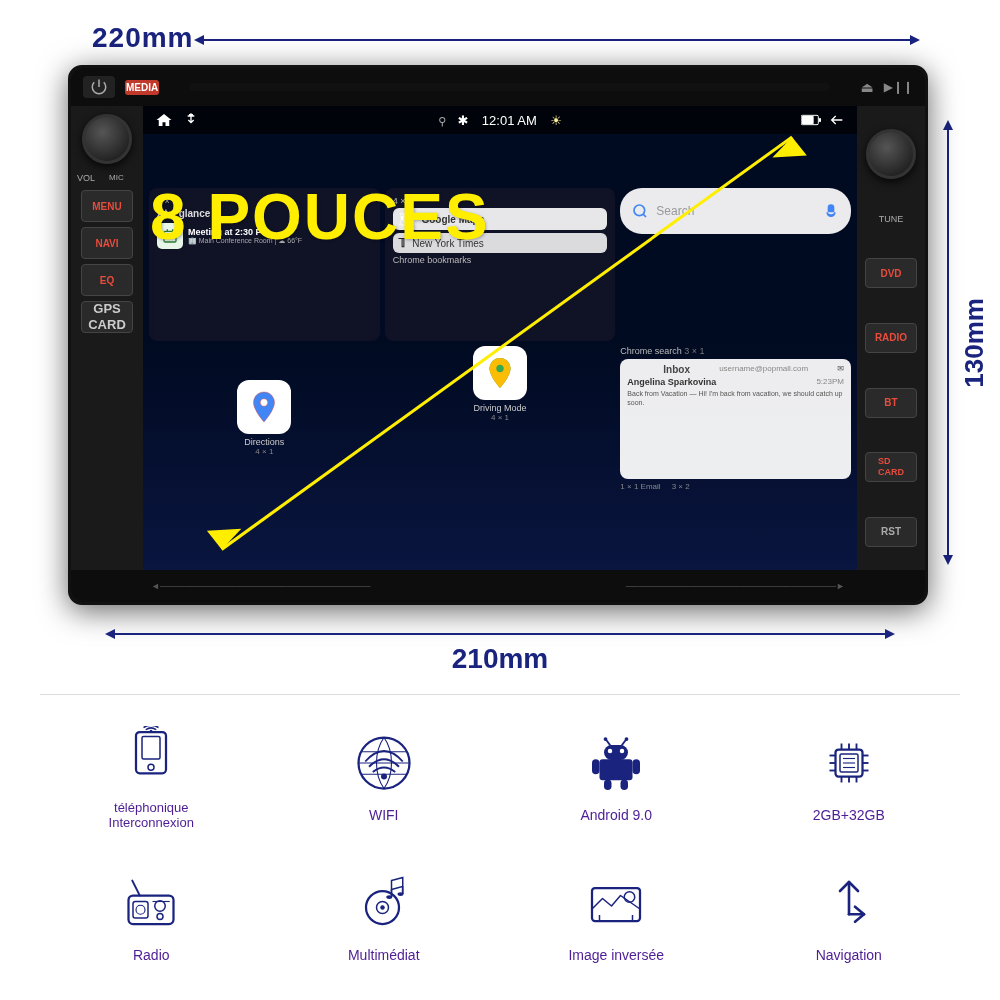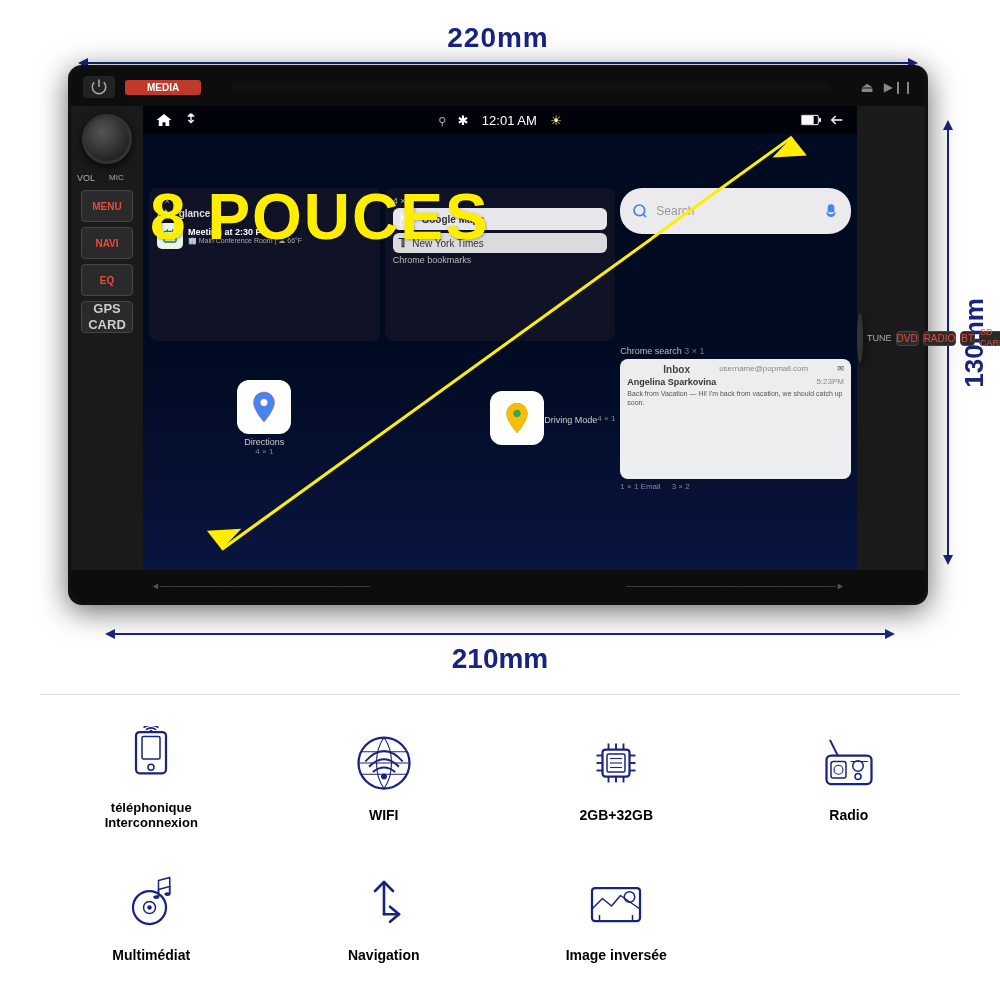--- a/index.html
+++ b/index.html
@@ -46,21 +46,21 @@
       align-items: center;
       justify-content: center;
       color: #aaa;
       font-size: 12px;
     }
     .radio-media-badge {
       background: #c0392b;
       color: white;
       font-size: 10px;
       font-weight: bold;
-      padding: 2px 22px;
+      padding: 2px 1px;
       border-radius: 3px;
     }
     .radio-cd-slot {
       flex: 1;
       height: 8px;
       background: #111;
       border-radius: 4px;
       margin: 0 20px;
     }
 
@@ -180,35 +180,35 @@
       text-shadow: 1px 1px 3px rgba(0,0,0,0.3);
       z-index: 20;
       pointer-events: none;
       letter-spacing: 2px;
     }
 
     
     .radio-right-buttons {
       width: 68px;
       display: flex;
-      flex-direction: row;
+      flex-direction: column;
       align-items: center;
       padding: 8px 0;
       gap: 4px;
       justify-content: space-around;
     }
     .right-btn {
       width: 52px;
-      height: 15px;
+      height: 30px;
       background: #2a2a2a;
       border: 1px solid #444;
       border-radius: 4px;
       color: #e74c3c;
       font-size: 10px;
-      font-weight: normal;
+      font-weight: bold;
       display: flex;
       align-items: center;
       justify-content: center;
       cursor: pointer;
     }
     .rst-btn {
       color: #aaa;
     }
     .knob {
       width: 50px;
@@ -263,23 +263,23 @@
     .feature-icon-container {
       width: 72px;
       height: 72px;
       display: flex;
       align-items: center;
       justify-content: center;
     }
 
     .feature-label {
       font-size: 14px;
-      color: #000000;
+      color: #4c1d95;
       text-align: center;
-      font-weight: 700;
+      font-weight: 400;
     }
 
     
     svg.feature-svg {
       width: 60px;
       height: 60px;
     }
 
     
     .features-divider {
@@ -287,21 +287,21 @@
       bottom: 310px;
       left: 40px;
       right: 40px;
       height: 1px;
       background: #e0e0e0;
     }
   </style>
 </head>
 <body>
 
-<div style="position:absolute; top:22px; left:76px; right:80px; display:flex; flex-direction:column; align-items:center;">
+<div style="position:absolute; top:22px; left:92px; right:80px; display:flex; flex-direction:row; align-items:center;">
   <span style="font-size:28px; font-weight:bold; color:#1a237e; letter-spacing:1px; margin-bottom:4px;">220mm</span>
   <div style="display:flex; align-items:center; width:840px;">
     <div style="width:0; height:0; border-top:5px solid transparent; border-bottom:5px solid transparent; border-right:10px solid #1a237e;"></div>
     <div style="flex:1; height:2px; background:#1a237e;"></div>
     <div style="width:0; height:0; border-top:5px solid transparent; border-bottom:5px solid transparent; border-left:10px solid #1a237e;"></div>
   </div>
 </div>
 
 <div style="position:absolute; right:10px; top:120px; height:445px; display:flex; align-items:center; gap:6px;">
   <div style="display:flex; flex-direction:column; align-items:center; height:100%;">
@@ -429,21 +429,21 @@
           <div style="width:54px;height:54px;border-radius:12px;background:white;display:flex;align-items:center;justify-content:center;">
             <svg width="36" height="36" viewBox="0 0 24 24">
                 <path d="M12 2C8.13 2 5 5.13 5 9c0 5.25 7 13 7 13s7-7.75 7-13c0-3.87-3.13-7-7-7zm0 9.5c-1.38 0-2.5-1.12-2.5-2.5s1.12-2.5 2.5-2.5 2.5 1.12 2.5 2.5-1.12 2.5-2.5 2.5z" fill="#4285f4"></path>
                 <path d="M12 2C8.13 2 5 5.13 5 9c0 5.25 7 13 7 13s7-7.75 7-13c0-3.87-3.13-7-7-7zm0 9.5c-1.38 0-2.5-1.12-2.5-2.5s1.12-2.5 2.5-2.5 2.5 1.12 2.5 2.5-1.12 2.5-2.5 2.5z" fill="none" stroke="#ea4335" stroke-width="0.3"></path>
               </svg>
           </div>
           <div style="font-size:9px; color:#ccc; margin-top:3px;">Directions</div>
           <div style="font-size:8px; color:#888;">4 × 1</div>
         </div>
 
-        <div style="grid-column:2; grid-row:2; display:flex; flex-direction:row; align-items:center; justify-content:flex-end;">
+        <div style="grid-column:2; grid-row:2; display:flex; flex-direction:column; align-items:center; justify-content:flex-start;">
           <div style="width:54px;height:54px;border-radius:12px;background:white;display:flex;align-items:center;justify-content:center;">
             <svg width="36" height="36" viewBox="0 0 24 24">
                 <path d="M12 2C8.13 2 5 5.13 5 9c0 5.25 7 13 7 13s7-7.75 7-13c0-3.87-3.13-7-7-7z" fill="#34a853"></path>
                 <path d="M12 2C8.13 2 5 5.13 5 9c0 5.25 7 13 7 13s7-7.75 7-13c0-3.87-3.13-7-7-7zm0 9.5c-1.38 0-2.5-1.12-2.5-2.5s1.12-2.5 2.5-2.5 2.5 1.12 2.5 2.5-1.12 2.5-2.5 2.5z" fill="#fbbc04"></path>
               </svg>
           </div>
           <div style="font-size:9px; color:#ccc; margin-top:3px;">Driving Mode</div>
           <div style="font-size:8px; color:#888;">4 × 1</div>
         </div>
 
@@ -534,20 +534,45 @@
         <path d="M40 6 Q50 20 50 40 Q50 60 40 74" stroke="#1a237e" stroke-width="1.5" fill="none"></path>
         <path d="M40 6 Q30 20 30 40 Q30 60 40 74" stroke="#1a237e" stroke-width="1.5" fill="none"></path>
         <line x1="6" y1="40" x2="74" y2="40" stroke="#1a237e" stroke-width="1.5"></line>
         <line x1="10" y1="25" x2="70" y2="25" stroke="#1a237e" stroke-width="1.5"></line>
         <line x1="10" y1="55" x2="70" y2="55" stroke="#1a237e" stroke-width="1.5"></line>
       </svg>
     </div>
     <span class="feature-label">WIFI</span>
   </div>
 
+  <div class="feature-item">
+    <div class="feature-icon-container">
+      <svg class="feature-svg" viewBox="0 0 80 80" fill="none">
+
+        <rect x="18" y="35" width="44" height="28" rx="4" fill="#1a237e"></rect>
+
+        <rect x="24" y="16" width="32" height="20" rx="10" fill="#1a237e"></rect>
+
+        <circle cx="32" cy="24" r="3" fill="white"></circle>
+        <circle cx="48" cy="24" r="3" fill="white"></circle>
+
+        <line x1="32" y1="16" x2="26" y2="8" stroke="#1a237e" stroke-width="2.5" stroke-linecap="round"></line>
+        <line x1="48" y1="16" x2="54" y2="8" stroke="#1a237e" stroke-width="2.5" stroke-linecap="round"></line>
+        <circle cx="26" cy="8" r="2.5" fill="#1a237e"></circle>
+        <circle cx="54" cy="8" r="2.5" fill="#1a237e"></circle>
+
+        <rect x="8" y="35" width="10" height="20" rx="5" fill="#1a237e"></rect>
+        <rect x="62" y="35" width="10" height="20" rx="5" fill="#1a237e"></rect>
+
+        <rect x="24" y="62" width="10" height="14" rx="5" fill="#1a237e"></rect>
+        <rect x="46" y="62" width="10" height="14" rx="5" fill="#1a237e"></rect>
+      </svg>
+    </div>
+    <span class="feature-label">Android 9.0</span>
+  </div>
 
   <div class="feature-item">
     <div class="feature-icon-container">
       <svg class="feature-svg" viewBox="0 0 80 80" fill="none">
         <rect x="22" y="22" width="36" height="36" rx="4" stroke="#1a237e" stroke-width="3" fill="none"></rect>
         <rect x="28" y="28" width="24" height="24" rx="2" stroke="#1a237e" stroke-width="2" fill="none"></rect>
 
         <line x1="30" y1="22" x2="30" y2="14" stroke="#1a237e" stroke-width="2.5"></line>
         <line x1="40" y1="22" x2="40" y2="14" stroke="#1a237e" stroke-width="2.5"></line>
         <line x1="50" y1="22" x2="50" y2="14" stroke="#1a237e" stroke-width="2.5"></line>
@@ -606,41 +631,41 @@
         <ellipse cx="62" cy="28" rx="4" ry="2.5" fill="#1a237e"></ellipse>
       </svg>
     </div>
     <span class="feature-label">Multimédiat</span>
   </div>
 
   <div class="feature-item">
     <div class="feature-icon-container">
       <svg class="feature-svg" viewBox="0 0 80 80" fill="none">
 
-        <line x1="40" y1="12" x2="40" y2="55" stroke="#1a237e" stroke-width="3.5" stroke-linecap="round"></line>
-        <polyline points="28,24 40,12 52,24" stroke="#1a237e" stroke-width="3.5" fill="none" stroke-linejoin="round" stroke-linecap="round"></polyline>
-
-        <line x1="40" y1="55" x2="60" y2="55" stroke="#1a237e" stroke-width="3.5" stroke-linecap="round"></line>
-        <polyline points="48,45 60,55 48,65" stroke="#1a237e" stroke-width="3.5" fill="none" stroke-linejoin="round" stroke-linecap="round"></polyline>
-      </svg>
-    </div>
-    <span class="feature-label">Navigation</span>
-  </div>
-
-  <div class="feature-item">
-    <div class="feature-icon-container">
-      <svg class="feature-svg" viewBox="0 0 80 80" fill="none">
-
         <rect x="8" y="20" width="64" height="44" rx="4" stroke="#1a237e" stroke-width="3" fill="none"></rect>
 
         <path d="M8 48 L22 34 L34 44 L46 30 L72 48" stroke="#1a237e" stroke-width="2" fill="none" stroke-linejoin="round"></path>
 
         <circle cx="58" cy="32" r="7" stroke="#1a237e" stroke-width="2" fill="none"></circle>
 
         <line x1="18" y1="56" x2="18" y2="64" stroke="#1a237e" stroke-width="2"></line>
         <line x1="62" y1="56" x2="62" y2="64" stroke="#1a237e" stroke-width="2"></line>
         <line x1="14" y1="64" x2="66" y2="64" stroke="#1a237e" stroke-width="2"></line>
       </svg>
     </div>
     <span class="feature-label">Image inversée</span>
   </div>
 
+  <div class="feature-item">
+    <div class="feature-icon-container">
+      <svg class="feature-svg" viewBox="0 0 80 80" fill="none">
+
+        <line x1="40" y1="12" x2="40" y2="55" stroke="#1a237e" stroke-width="3.5" stroke-linecap="round"></line>
+        <polyline points="28,24 40,12 52,24" stroke="#1a237e" stroke-width="3.5" fill="none" stroke-linejoin="round" stroke-linecap="round"></polyline>
+
+        <line x1="40" y1="55" x2="60" y2="55" stroke="#1a237e" stroke-width="3.5" stroke-linecap="round"></line>
+        <polyline points="48,45 60,55 48,65" stroke="#1a237e" stroke-width="3.5" fill="none" stroke-linejoin="round" stroke-linecap="round"></polyline>
+      </svg>
+    </div>
+    <span class="feature-label">Navigation</span>
+  </div>
+
 </div>
 
 </body></html>

